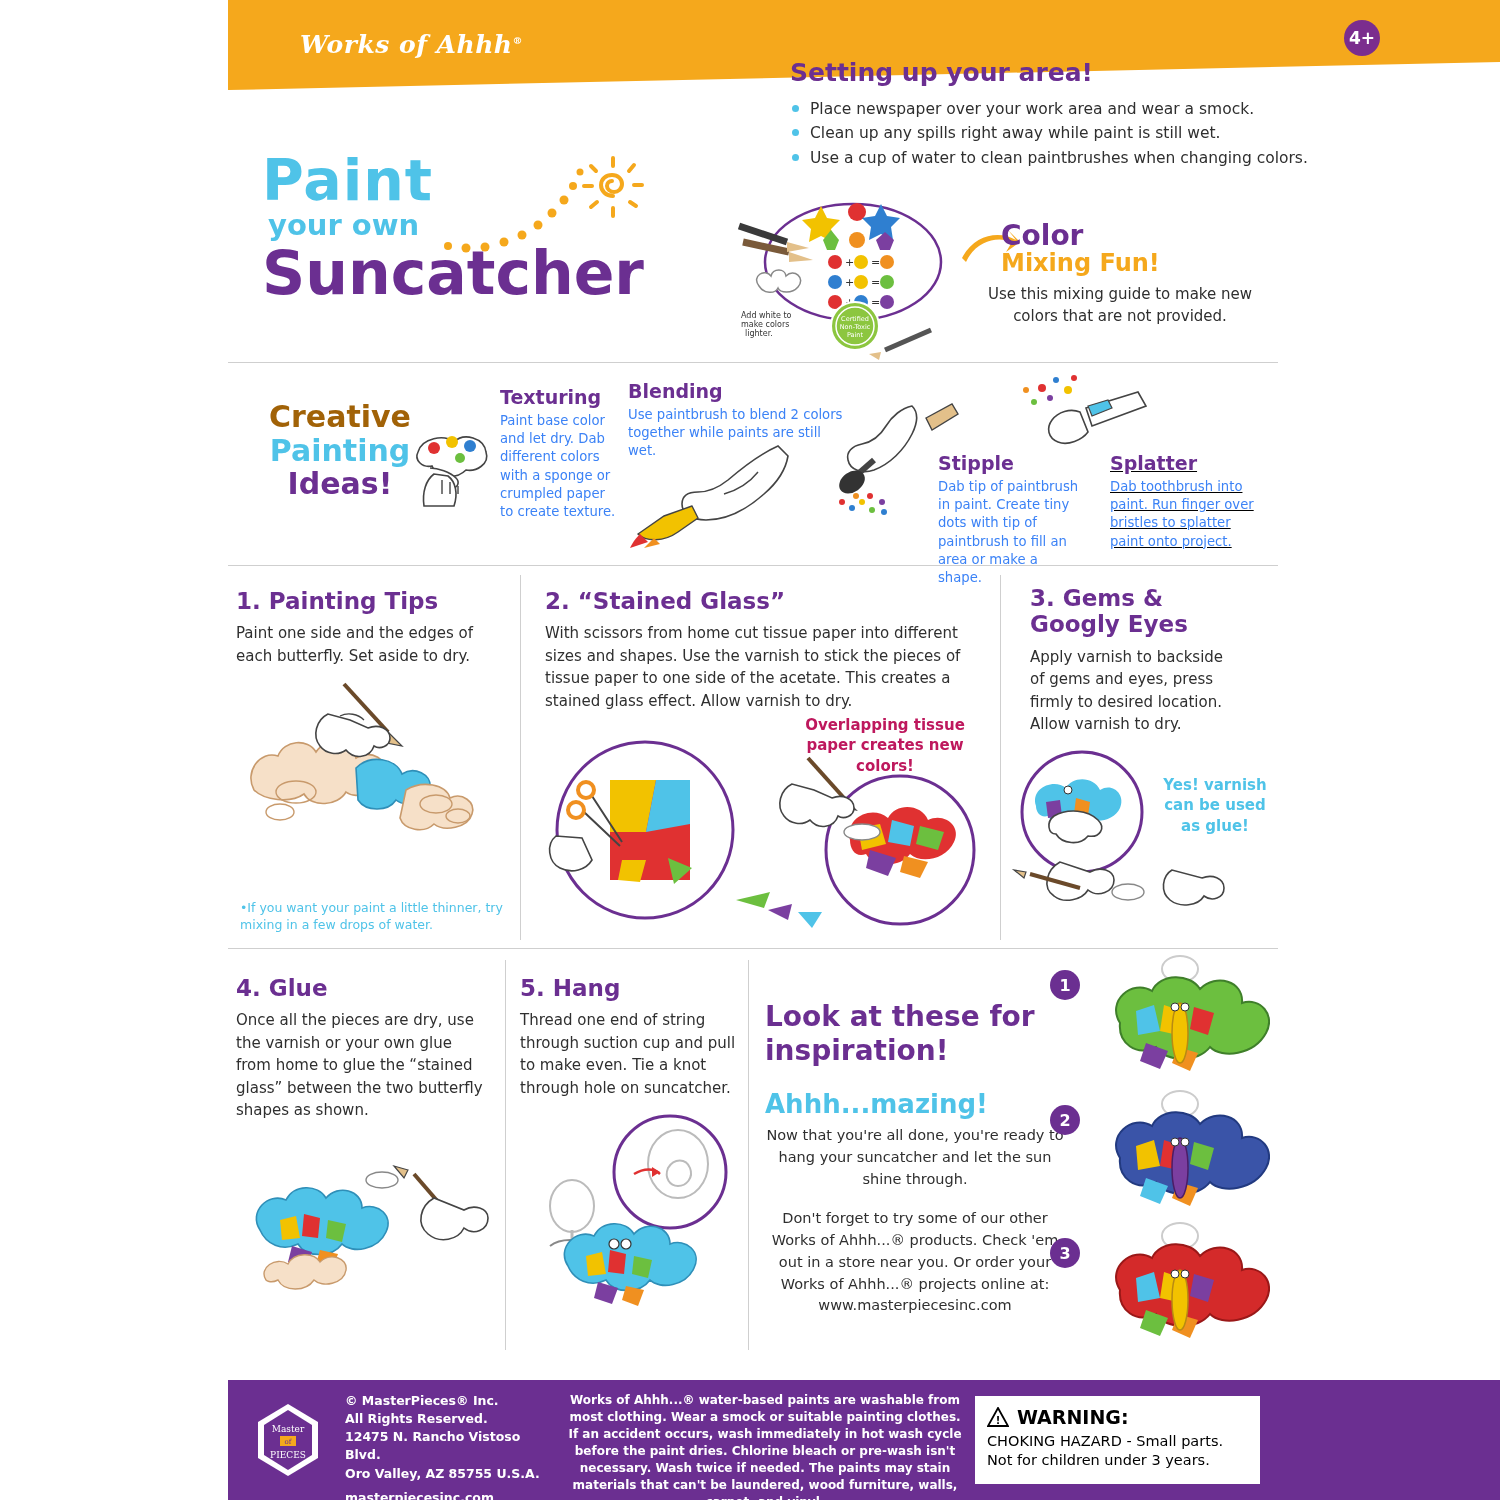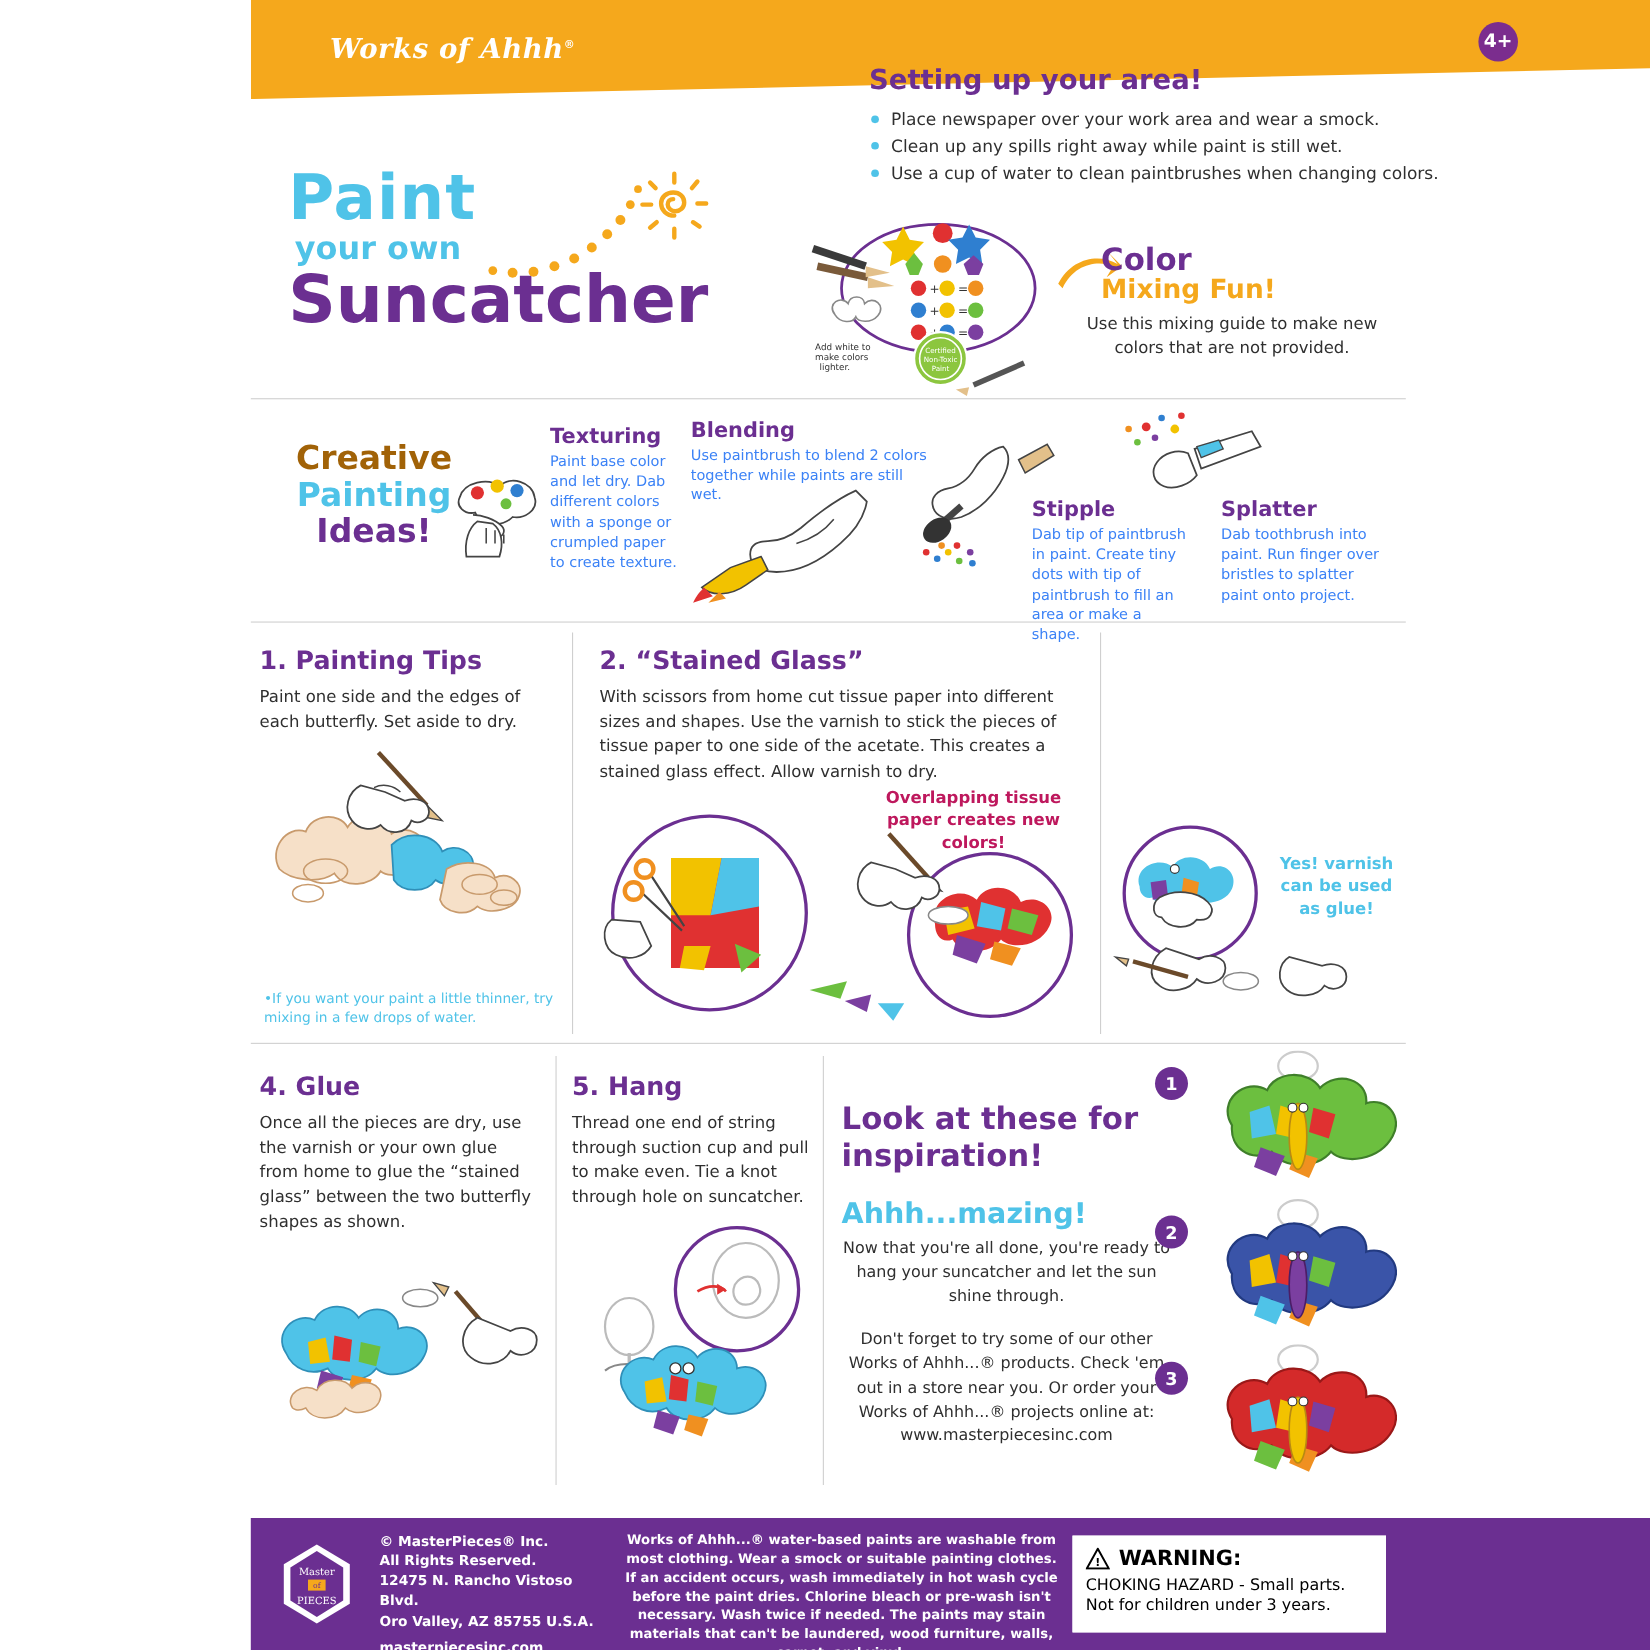--- a/index.html
+++ b/index.html
@@ -290,21 +290,21 @@
         <circle cx="26" cy="110" r="3" fill="#2f7fd0"></circle>
       <circle cx="36" cy="104" r="3" fill="#f2c200"></circle>
         <circle cx="46" cy="112" r="3" fill="#6cbf3f"></circle>
       <circle cx="56" cy="104" r="3" fill="#7b3fa0"></circle>
         <circle cx="30" cy="98" r="3" fill="#f09020"></circle>
       <circle cx="44" cy="98" r="3" fill="#e03131"></circle>
         <circle cx="58" cy="114" r="3" fill="#2f7fd0"></circle>
     </g>
   </svg>
 
-  <div class="tech" style="left:1110px;top:452px;width:150px;">
+  <div class="tech" style="left:1110px;top:452px;width:150px;text-decoration:underline;">
     <h3>Splatter</h3>
     <p>Dab toothbrush into paint. Run finger over bristles to splatter paint onto project.</p>
   </div>
 
   <svg style="position:absolute;left:1020px;top:372px;width:150px;height:110px;" viewBox="0 0 150 110">
     <path d="M60 40 c-10 -4 -22 0 -28 8 c-6 8 -4 18 6 22 c10 4 24 -2 30 -10z" fill="#fff" stroke="#444" stroke-width="1.6"></path>
     <path d="M66 36 l52 -16 8 14 -54 20z" fill="#fff" stroke="#444" stroke-width="1.6"></path>
     <path d="M68 34 l20 -6 4 8 -20 8z" fill="#4fc3e8" stroke="#444" stroke-width="1.2"></path>
     <g>
       <circle cx="22" cy="16" r="4" fill="#e03131"></circle>
@@ -372,20 +372,24 @@
     <path d="M380 86 l24 6 -6 18 -22 -6z" fill="#6cbf3f"></path>
     <path d="M330 110 l26 8 -8 18 -22 -8z" fill="#7b3fa0"></path>
     <path d="M364 116 l24 6 -8 16 -20 -6z" fill="#f09020"></path>
 
     <path d="M268 18 l36 40" stroke="#6b4a2a" stroke-width="4" fill="none"></path>
     <path d="M302 56 l14 14 -18 -4z" fill="#e3c08a" stroke="#444" stroke-width="1.2"></path>
     <path d="M252 44 c-12 6 -16 22 -8 32 c6 8 18 10 26 4 c8 10 24 8 28 -4 c6 4 16 0 16 -8 c0 -10 -12 -14 -22 -10 l-18 -8z" fill="#fff" stroke="#444" stroke-width="1.6"></path>
     <ellipse cx="322" cy="92" rx="18" ry="8" fill="#fff" stroke="#888" stroke-width="1.4"></ellipse>
   </svg>
 
+  <div class="step" style="left:1030px;top:585px;width:210px;">
+    <h3>3. Gems &amp; Googly Eyes</h3>
+    <p>Apply varnish to backside of gems and eyes, press firmly to desired location. Allow varnish to dry.</p>
+  </div>
   <svg style="position:absolute;left:1000px;top:750px;width:270px;height:180px;" viewBox="0 0 270 180">
     <circle cx="82" cy="62" r="60" fill="#fff" stroke="#6b2f91" stroke-width="3"></circle>
     <path d="M36 56 c-6 -18 18 -28 30 -18 c6 -12 28 -12 34 2 c12 -8 26 4 20 18 c-6 14 -28 16 -36 8 c-8 12 -30 12 -36 0 c-8 2 -12 -4 -12 -10z" fill="#4fc3e8"></path>
     <path d="M46 52 l14 -2 2 16 -14 2z" fill="#7b3fa0"></path>
     <path d="M76 48 l14 4 -2 14 -14 -2z" fill="#f09020"></path>
     <circle cx="68" cy="40" r="4" fill="#fff" stroke="#333" stroke-width="1"></circle>
     <path d="M54 66 c14 -8 34 -6 44 4 c8 8 2 18 -10 16 c-8 10 -26 8 -32 -2 c-8 0 -10 -12 -2 -18z" fill="#fff" stroke="#444" stroke-width="1.6"></path>
 
     <path d="M60 112 c-14 8 -18 26 -6 34 c10 8 28 4 34 -6 c10 8 26 2 26 -10 c0 -10 -14 -14 -24 -8z" fill="#fff" stroke="#444" stroke-width="1.6"></path>
     <path d="M30 124 l50 14" stroke="#6b4a2a" stroke-width="4" fill="none"></path>

